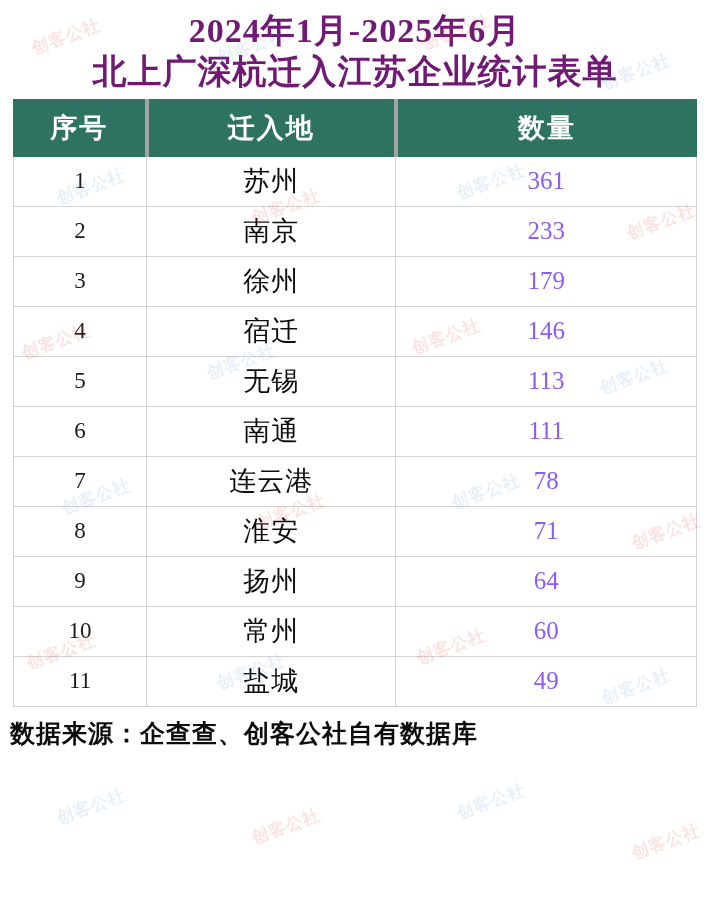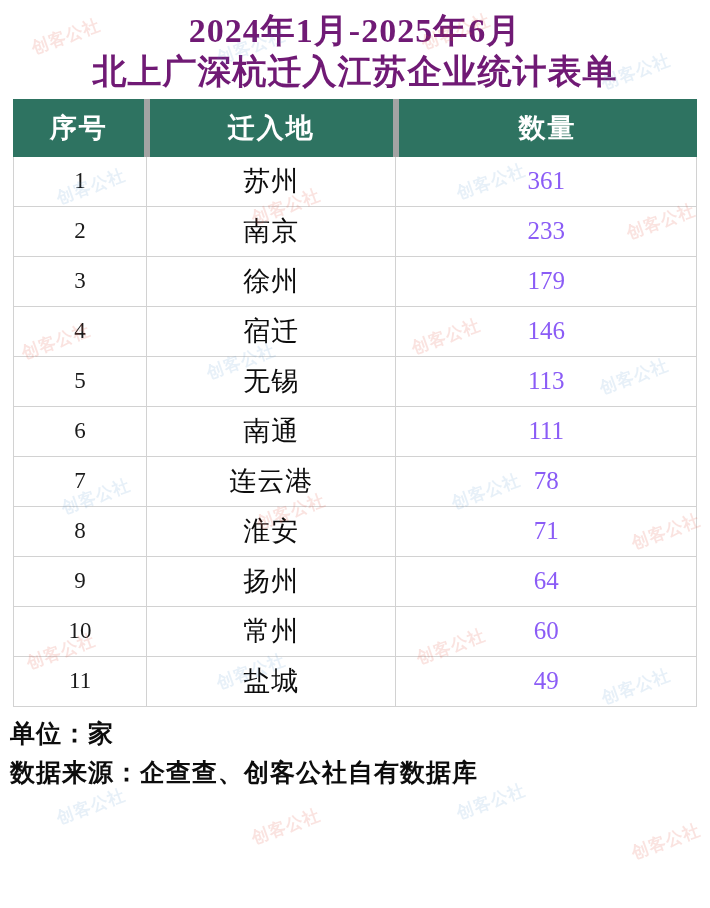--- a/index.html
+++ b/index.html
@@ -56,21 +56,21 @@
     background: #2e7361;
     color: #ffffff;
     font-size: 27px;
     font-weight: bold;
     letter-spacing: 2px;
     height: 54px;
     border: 1px solid #2e7361;
     text-align: center;
     vertical-align: middle;
   }
-  thead th.sep-left { border-left: 6px solid #a3a3a3; }
+  thead th.sep-left { border-left: 4px solid #a3a3a3; }
 
   tbody td {
     height: 47px;
     border: 1px solid #d2d2d2;
     text-align: center;
     vertical-align: middle;
     background: #ffffff;
   }
   tbody td.idx {
     font-size: 23px;
@@ -196,21 +196,20 @@
         <tr>
           <td class="idx">11</td>
           <td class="city">盐城</td>
           <td class="num">49</td>
         </tr>
       </tbody>
     </table>
   </div>
 
   <div class="footer">
-    <div>单位：家</div>
     <div>数据来源：企查查、创客公社自有数据库</div>
   </div>
 
   <div class="wm-layer">
     <div class="wm" style="left:30px;  top:25px;">创客公社</div>
     <div class="wm blue" style="left:215px; top:35px;">创客公社</div>
     <div class="wm" style="left:420px; top:20px;">创客公社</div>
     <div class="wm blue" style="left:600px; top:60px;">创客公社</div>
 
     <div class="wm blue" style="left:55px;  top:175px;">创客公社</div>

